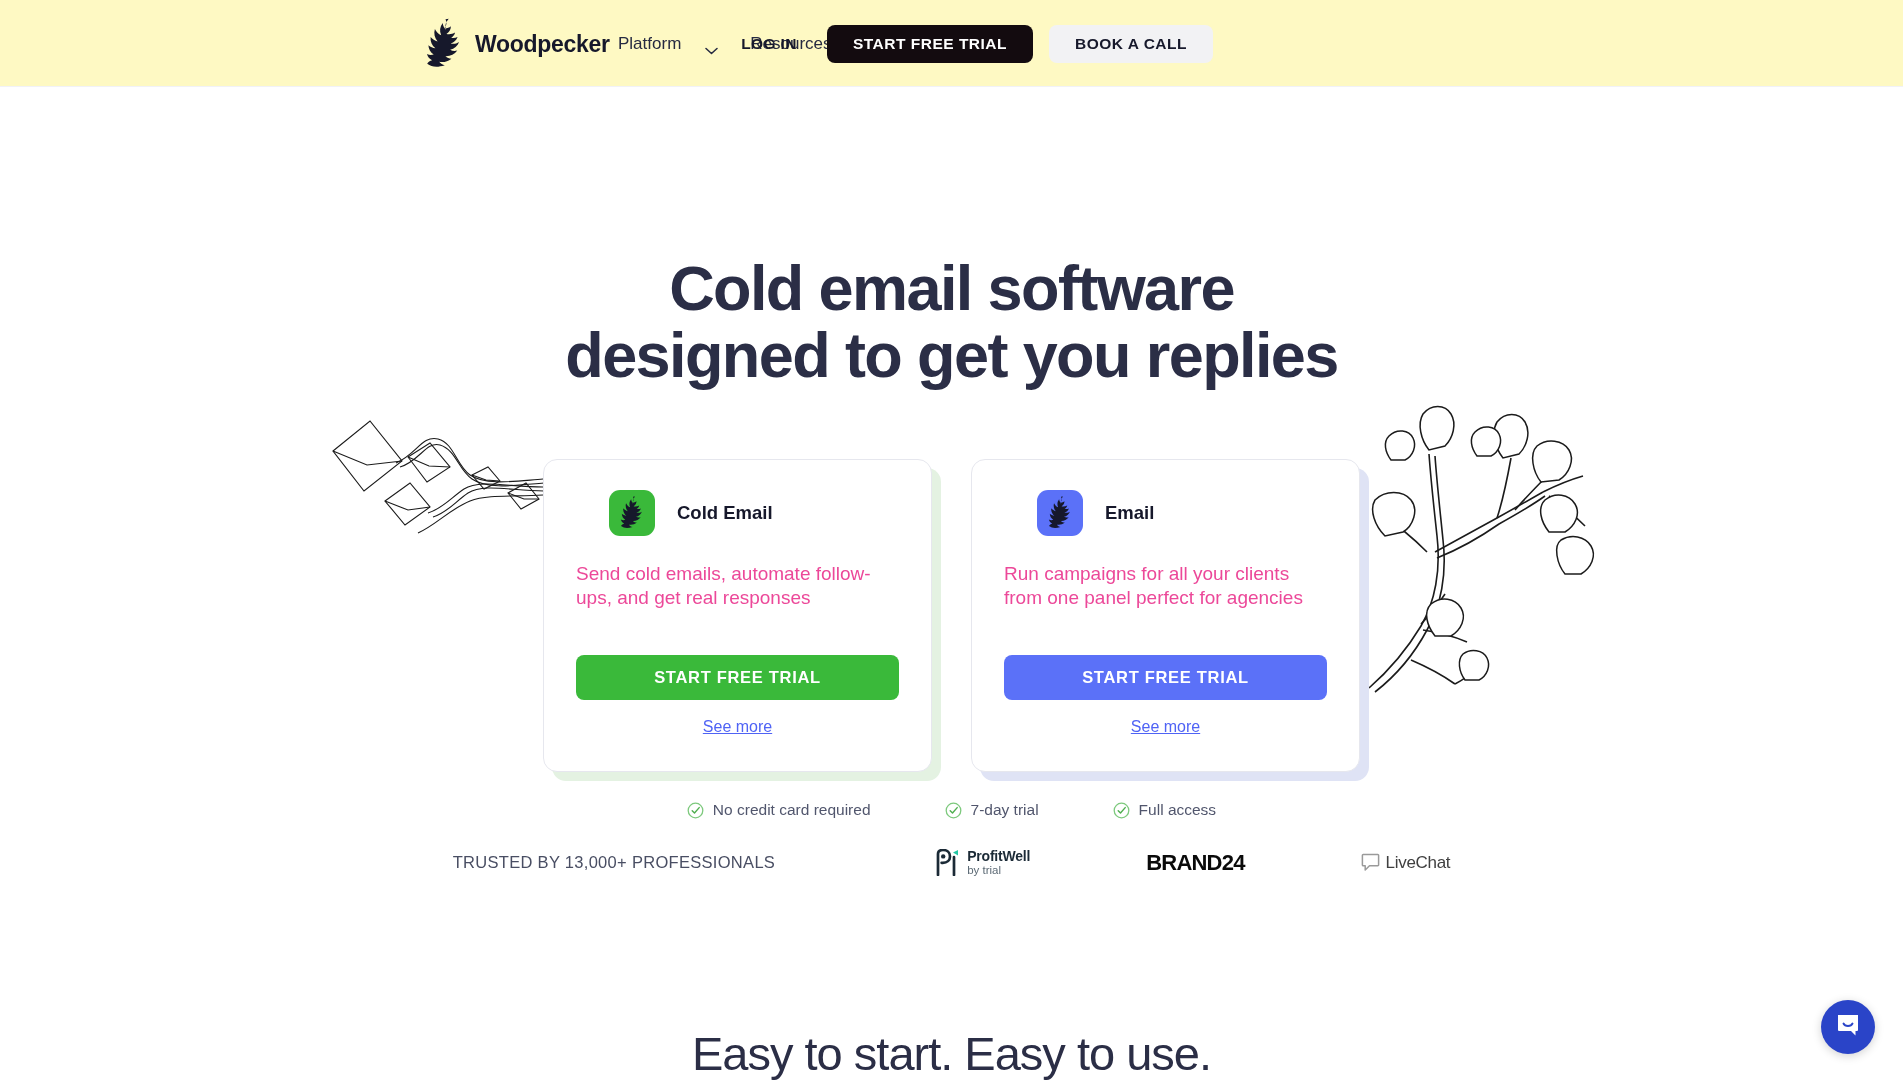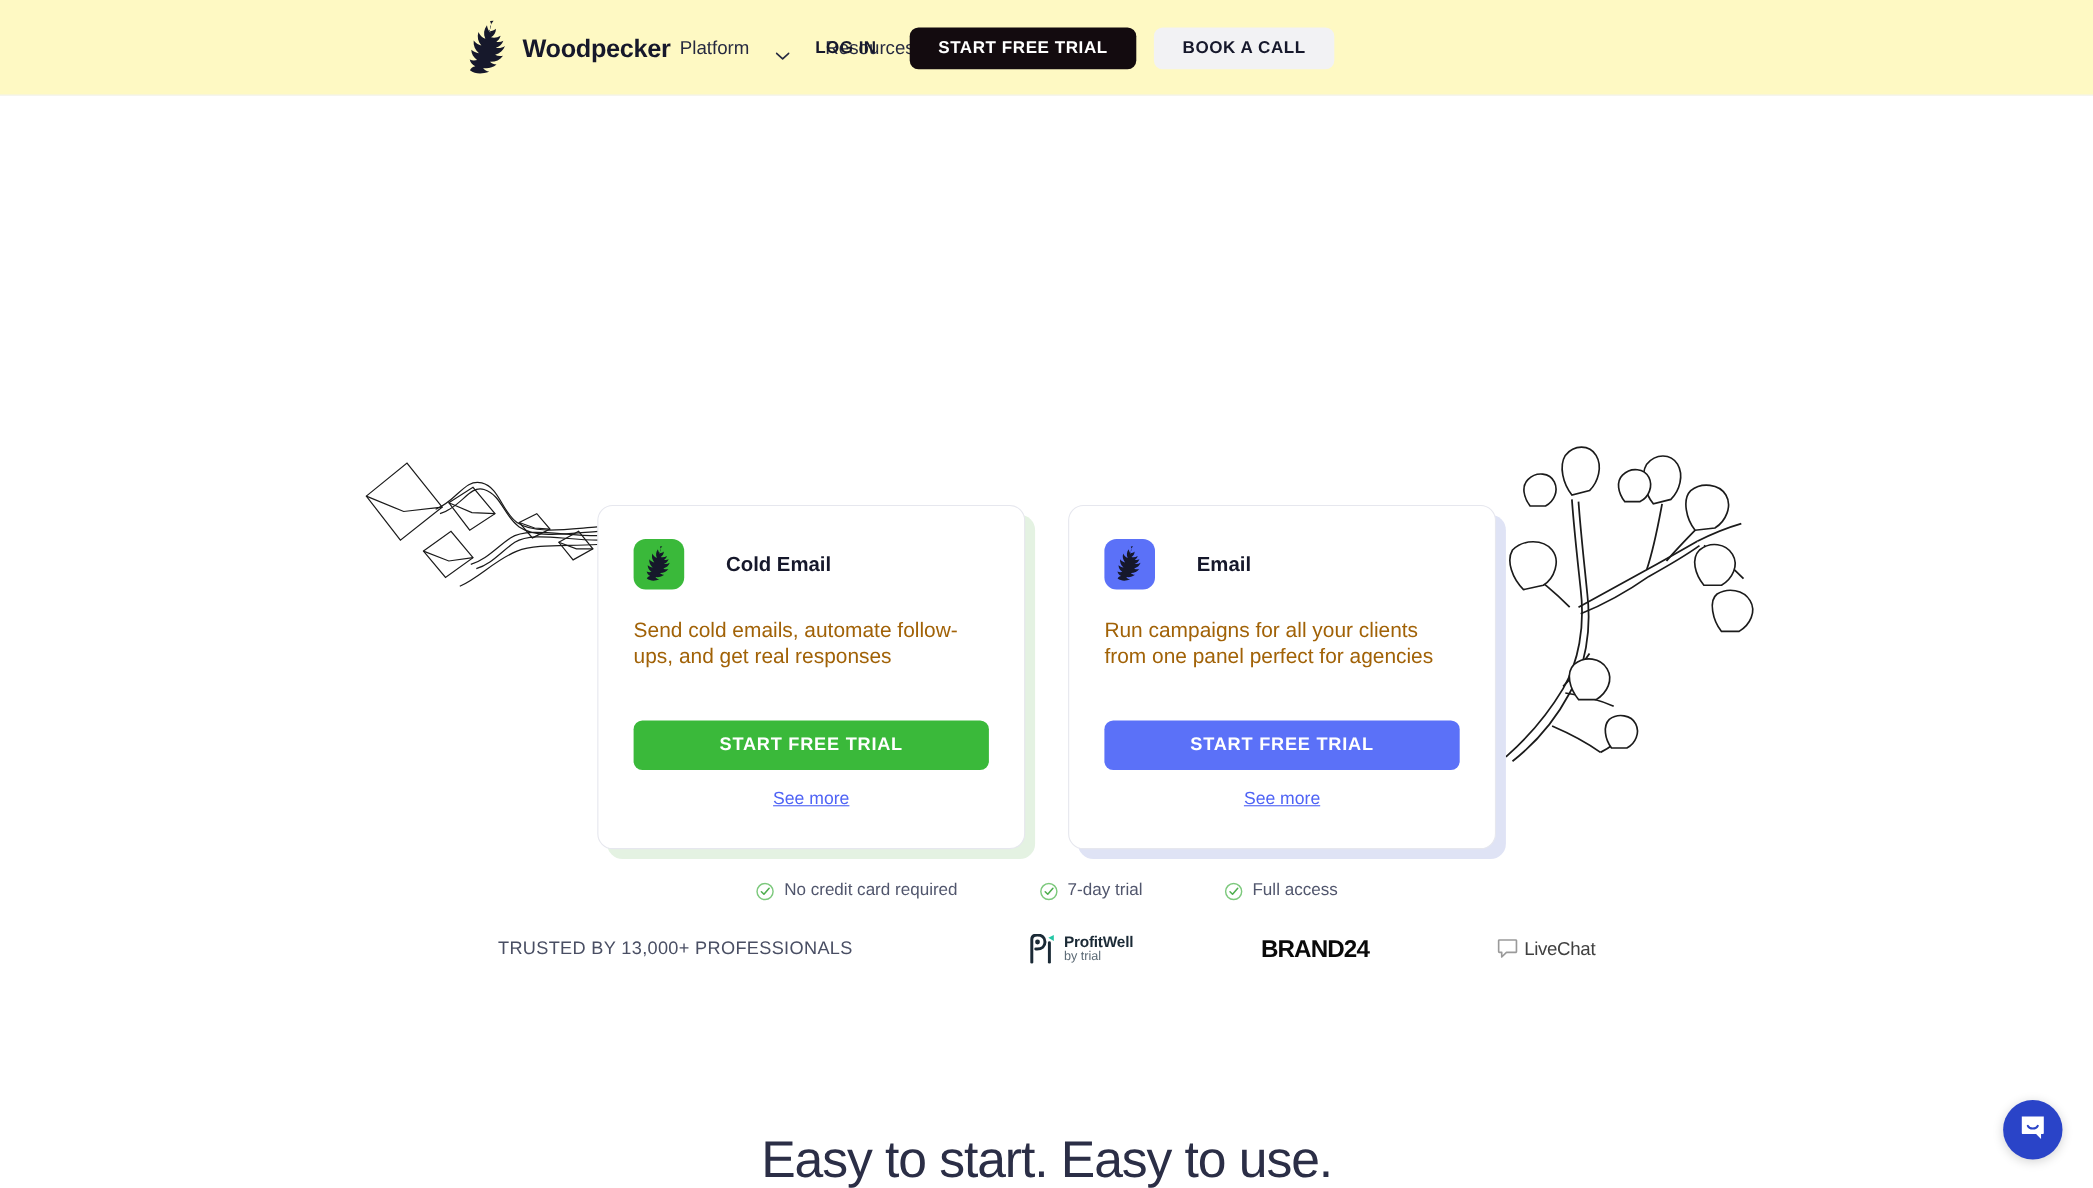--- a/index.html
+++ b/index.html
@@ -82,29 +82,29 @@
   .card-wrap{ position:relative; width:389px; }
   .card-shadow{
     position:absolute; left:9px; top:9px; width:389px; height:313px;
     border-radius:14px;
   }
   .card{
     position:relative; width:389px; min-height:313px;
     background:#fff; border:1px solid #e6e7ee; border-radius:14px;
     padding:30px 32px 26px 32px;
   }
-  .card-head{ display:flex; align-items:center; gap:38px; }
+  .card-head{ display:flex; align-items:center; gap:22px;margin-left:33px; }
   .card-icon{
     width:46px; height:46px; border-radius:11px;
     display:flex; align-items:center; justify-content:center; flex:0 0 auto;
   }
   .card-icon svg{ width:26px; height:34px; }
   .card-title{ font-size:18.5px; font-weight:bold; color:#16182b; }
   .card-desc{
-    margin-top:26px; font-size:19px; line-height:1.28; color:#a16207;
+    margin-top:26px; font-size:19px; line-height:1.28; color:#ec4899;
   }
   .card-cta{
     display:block; width:100%; height:45px; margin-top:44px;
     border-radius:8px; border:0; cursor:pointer; color:#fff;
     font-family:"Liberation Sans", sans-serif;
     font-size:16.5px; font-weight:bold; letter-spacing:0.7px;
   }
   .see-more{
     display:block; text-align:center; margin-top:18px;
     font-size:16px; color:#4f63f5; text-decoration:underline; cursor:pointer;
@@ -201,20 +201,24 @@
 
   <div class="actions">
     <span class="login">LOG IN</span>
     <button class="btn btn-dark">START FREE TRIAL</button>
     <button class="btn btn-grey">BOOK A CALL</button>
   </div>
 </div>
 
 <div class="hero">
 
+  <h1 class="hero-title">
+    <span>Cold email software</span><br>
+    <span>designed to get you replies</span>
+  </h1>
 
   <div class="ill-left">
     <svg viewBox="0 0 215 130" xmlns="http://www.w3.org/2000/svg">
       <g fill="none" stroke="#1b1b1b" stroke-width="1.1">
         <path d="M3 42 L40 12 L72 52 L34 82 Z"></path>
         <path d="M3 42 L37 56 L72 52"></path>
         <path d="M78 48 L100 34 L120 58 L97 73 Z"></path>
         <path d="M78 48 L99 57 L120 58"></path>
         <path d="M55 92 L80 74 L100 98 L75 116 Z"></path>
         <path d="M55 92 L78 101 L100 98"></path>

